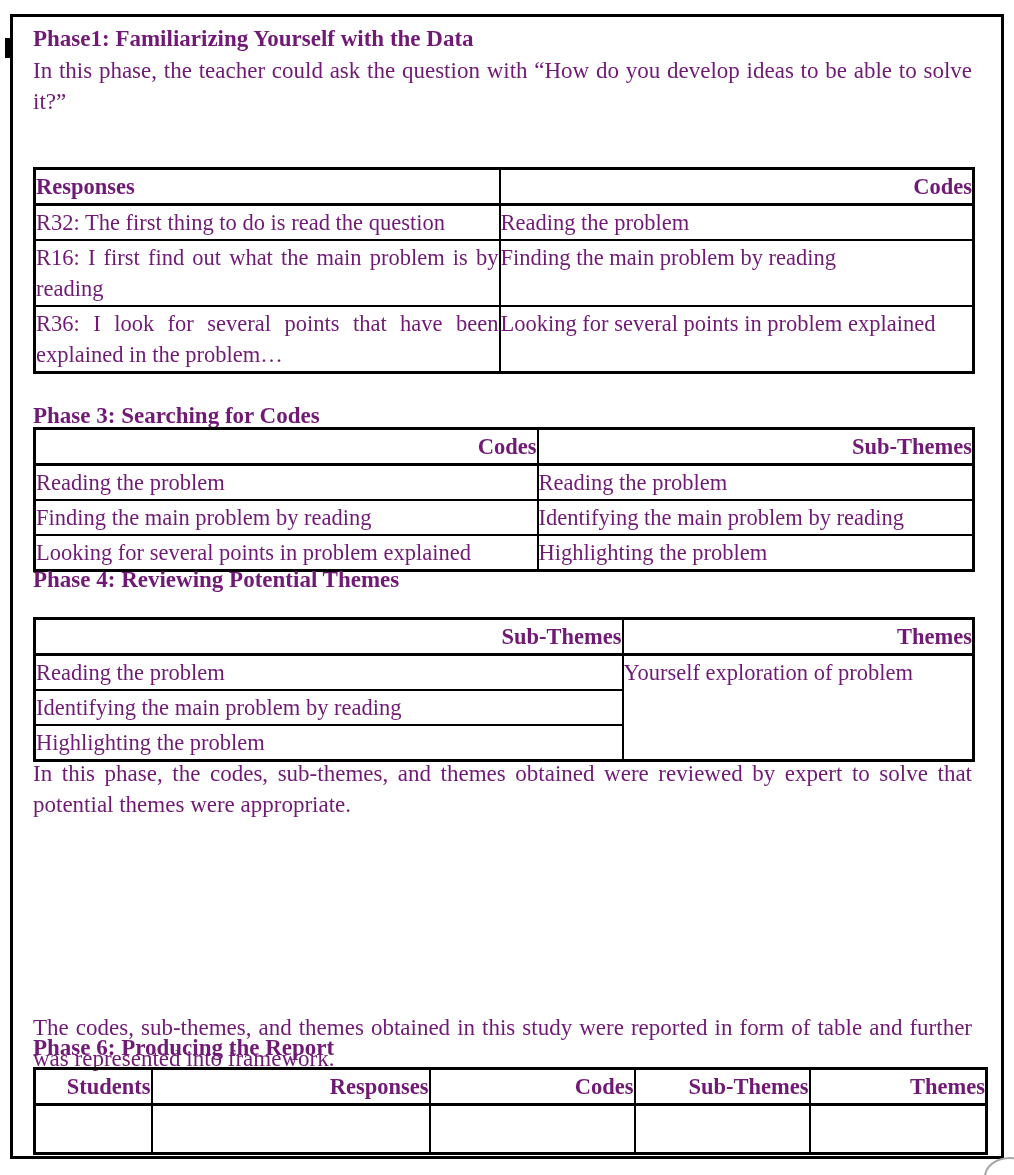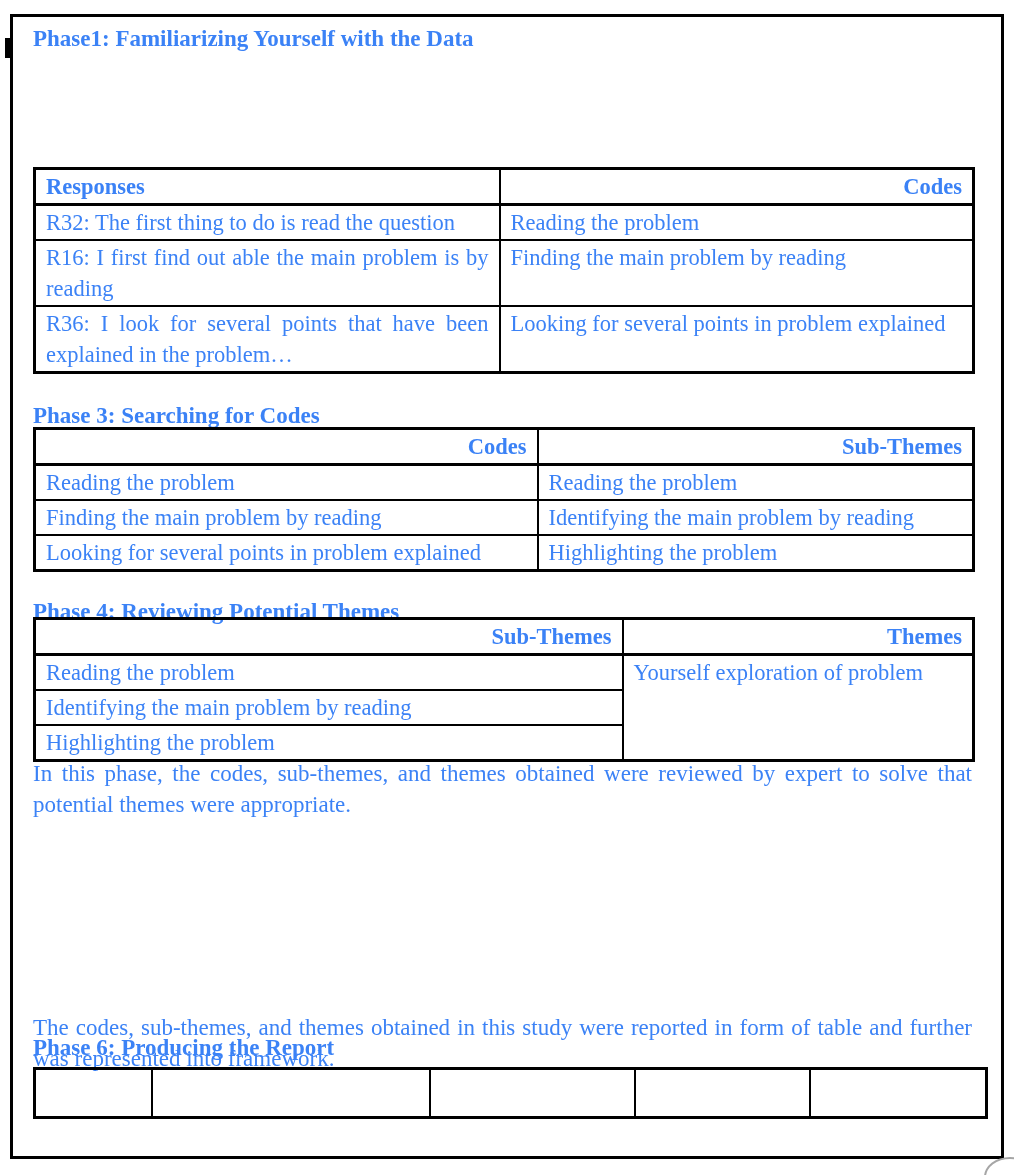--- a/index.html
+++ b/index.html
@@ -8,21 +8,21 @@
     background: #ffffff;
     width: 1014px;
     height: 1175px;
     overflow: hidden;
   }
   .page {
     position: relative;
     width: 1014px;
     height: 1175px;
     font-family: "Liberation Serif", serif;
-    color: #3b82f6;
+    color: #701a75;
   }
   .page-border {
     position: absolute;
     left: 10px;
     top: 14px;
     width: 994px;
     height: 1145px;
     border: 3px solid #000;
     box-sizing: border-box;
   }
@@ -65,58 +65,59 @@
     position: absolute;
     left: 33px;
     border-collapse: collapse;
     table-layout: fixed;
     border: 3px solid #000;
     font-size: 22.5px;
     line-height: 31px;
   }
   .tbl th, .tbl td {
     border: 2px solid #000;
-    padding: 1px 10px;
+    padding: 1px 0;
     vertical-align: top;
     overflow: hidden;
   }
   .tbl th {
     font-weight: bold;
     text-align: right;
     border-bottom: 3px solid #000;
   }
   .tbl th.left { text-align: left; }
   .tbl td { text-align: justify; }
   .tbl td.empty-cell { height: 44px; }
 </style>
 </head>
 <body>
 
 <div class="page">
   <div class="page-border"></div>
   <div class="border-notch"></div>
 
   <div class="heading" style="top:23px">Phase1: Familiarizing Yourself with the Data</div>
+  <div class="para" style="top:55px">In this phase, the teacher could ask the question with “How do you develop ideas to be able to solve it?”</div>
 
   <table class="tbl" style="top:167px; width:939px">
     <colgroup>
         <col style="width:465px">
         <col style="width:474px">
       </colgroup>
     <tbody>
         <tr>
       <th class="left">Responses</th>
       <th>Codes</th>
     </tr>
     <tr>
       <td>R32: The first thing to do is read the question</td>
       <td>Reading the problem</td>
     </tr>
     <tr>
-      <td>R16: I first find out able the main problem is by reading</td>
+      <td>R16: I first find out what the main problem is by reading</td>
       <td>Finding the main problem by reading</td>
     </tr>
     <tr>
       <td>R36: I look for several points that have been explained in the problem…</td>
       <td>Looking for several points in problem explained</td>
     </tr>
   </tbody>
     </table>
 
   <div class="heading" style="top:400px">Phase 3: Searching for Codes</div>
@@ -138,21 +139,21 @@
       <td>Finding the main problem by reading</td>
       <td>Identifying the main problem by reading</td>
     </tr>
     <tr>
       <td>Looking for several points in problem explained</td>
       <td>Highlighting the problem</td>
     </tr>
   </tbody>
     </table>
 
-  <div class="heading" style="top:596px">Phase 4: Reviewing Potential Themes</div>
+  <div class="heading" style="top:564px">Phase 4: Reviewing Potential Themes</div>
   <table class="tbl" style="top:617px; width:939px">
     <colgroup>
         <col style="width:588px">
         <col style="width:351px">
       </colgroup>
     <tbody>
         <tr>
       <th>Sub-Themes</th>
       <th>Themes</th>
     </tr>
@@ -176,20 +177,27 @@
 
   <table class="tbl" style="top:1067px; width:952px">
     <colgroup>
       <col style="width:117px">
         <col style="width:278px">
         <col style="width:205px">
         <col style="width:175px">
         <col style="width:177px">
     </colgroup>
     <tbody>
+        <tr>
+      <th>Students</th>
+      <th>Responses</th>
+      <th>Codes</th>
+      <th>Sub-Themes</th>
+      <th>Themes</th>
+    </tr>
     <tr>
       <td class="empty-cell"></td>
       <td class="empty-cell"></td>
       <td class="empty-cell"></td>
       <td class="empty-cell"></td>
       <td class="empty-cell"></td>
     </tr>
   </tbody>
     </table>
 

